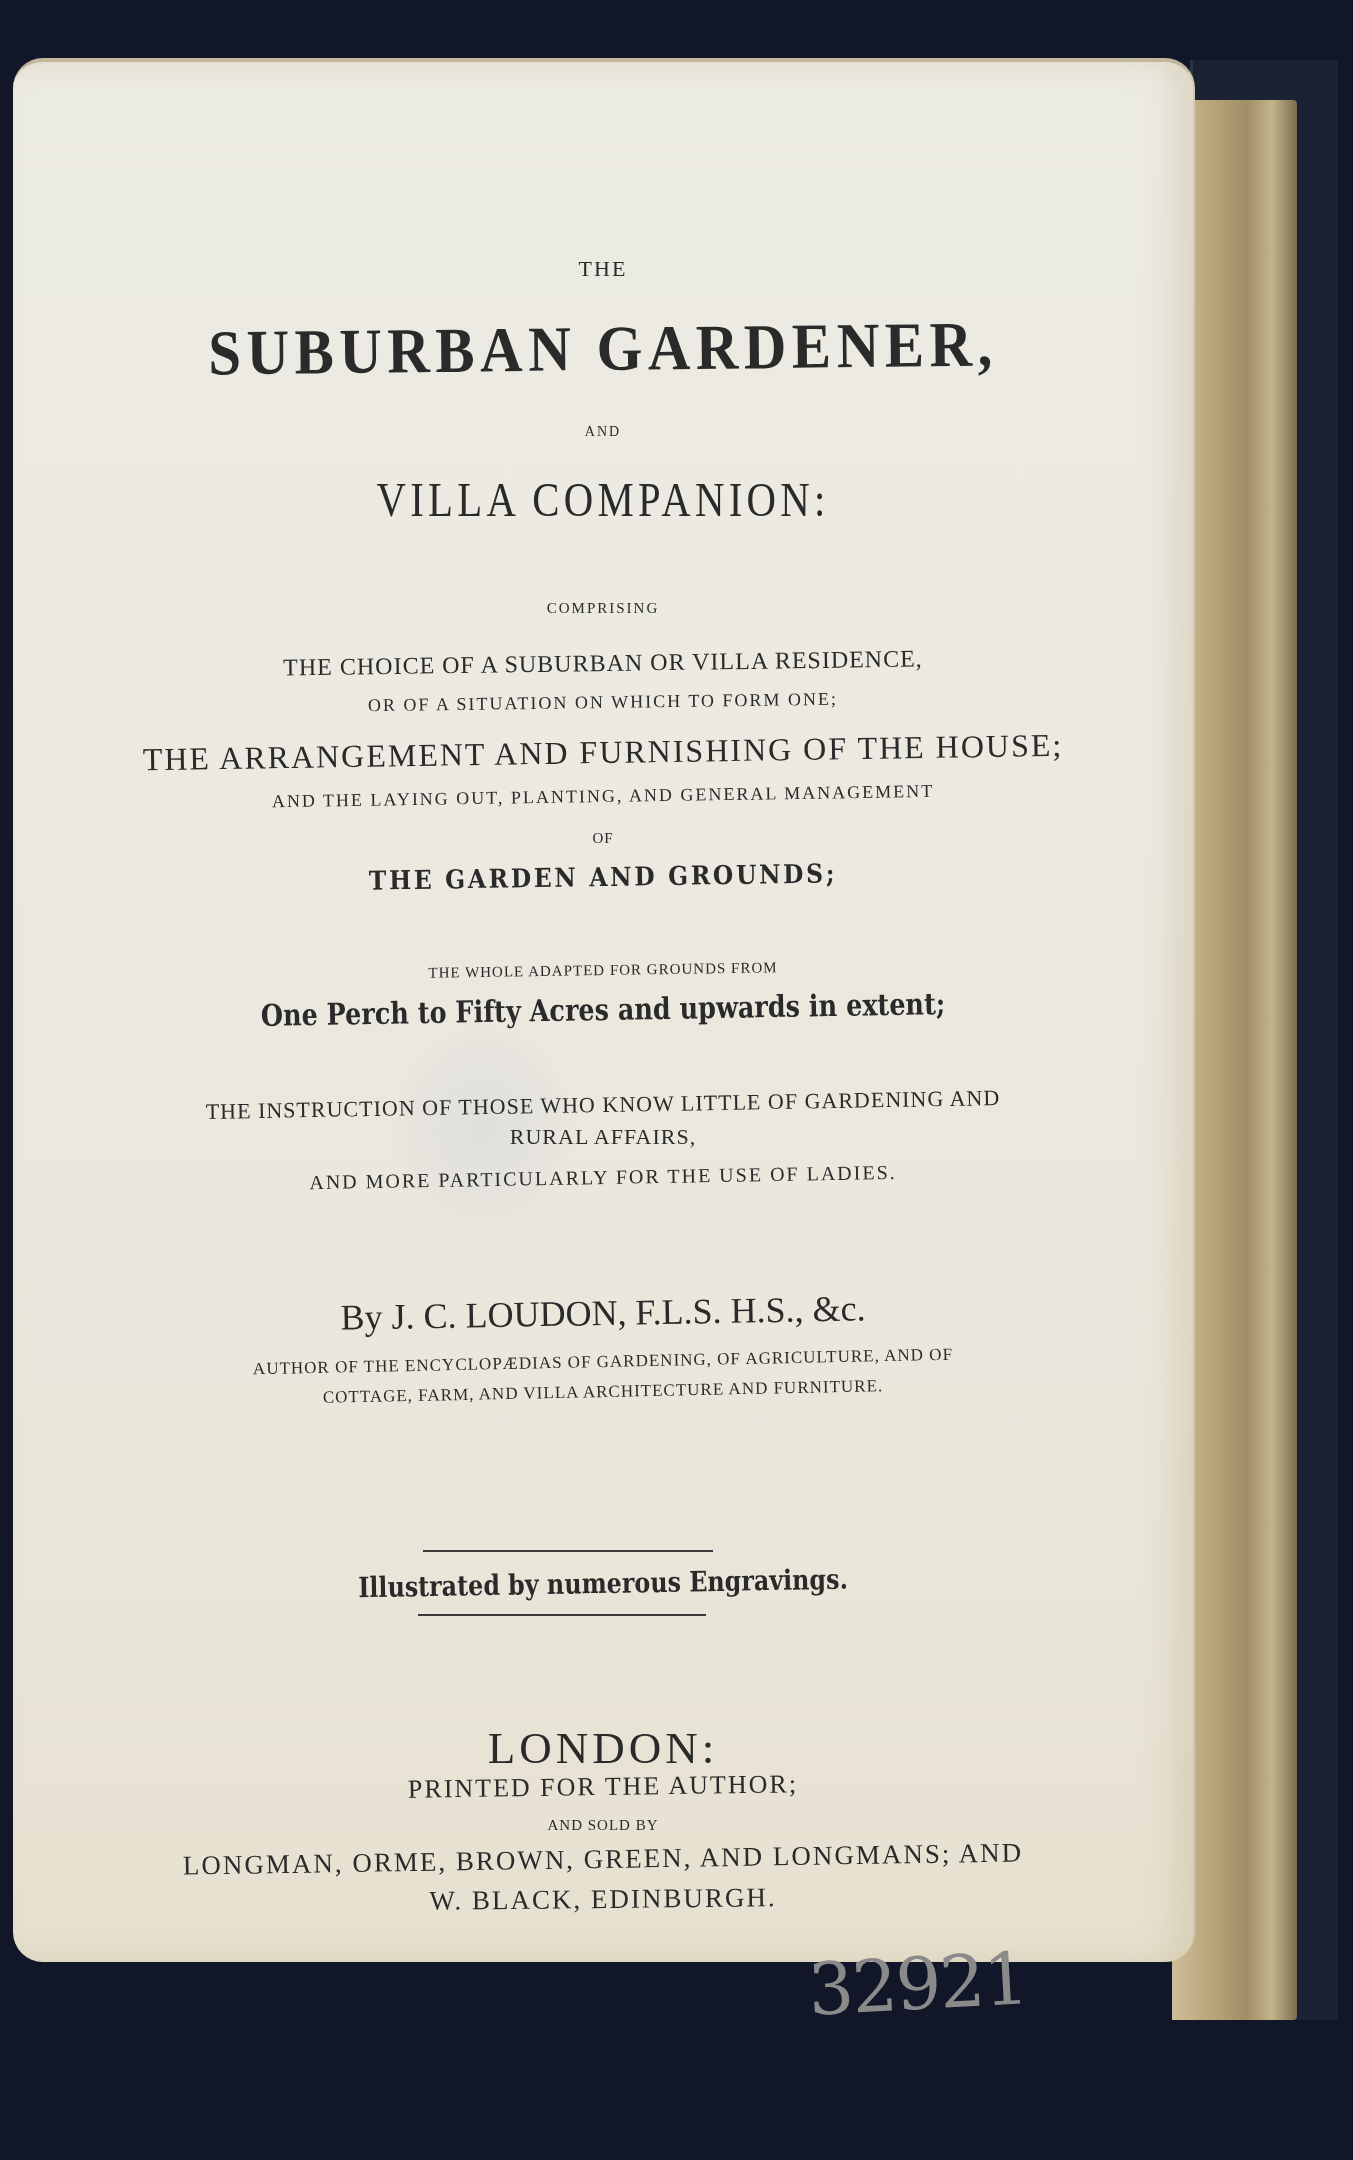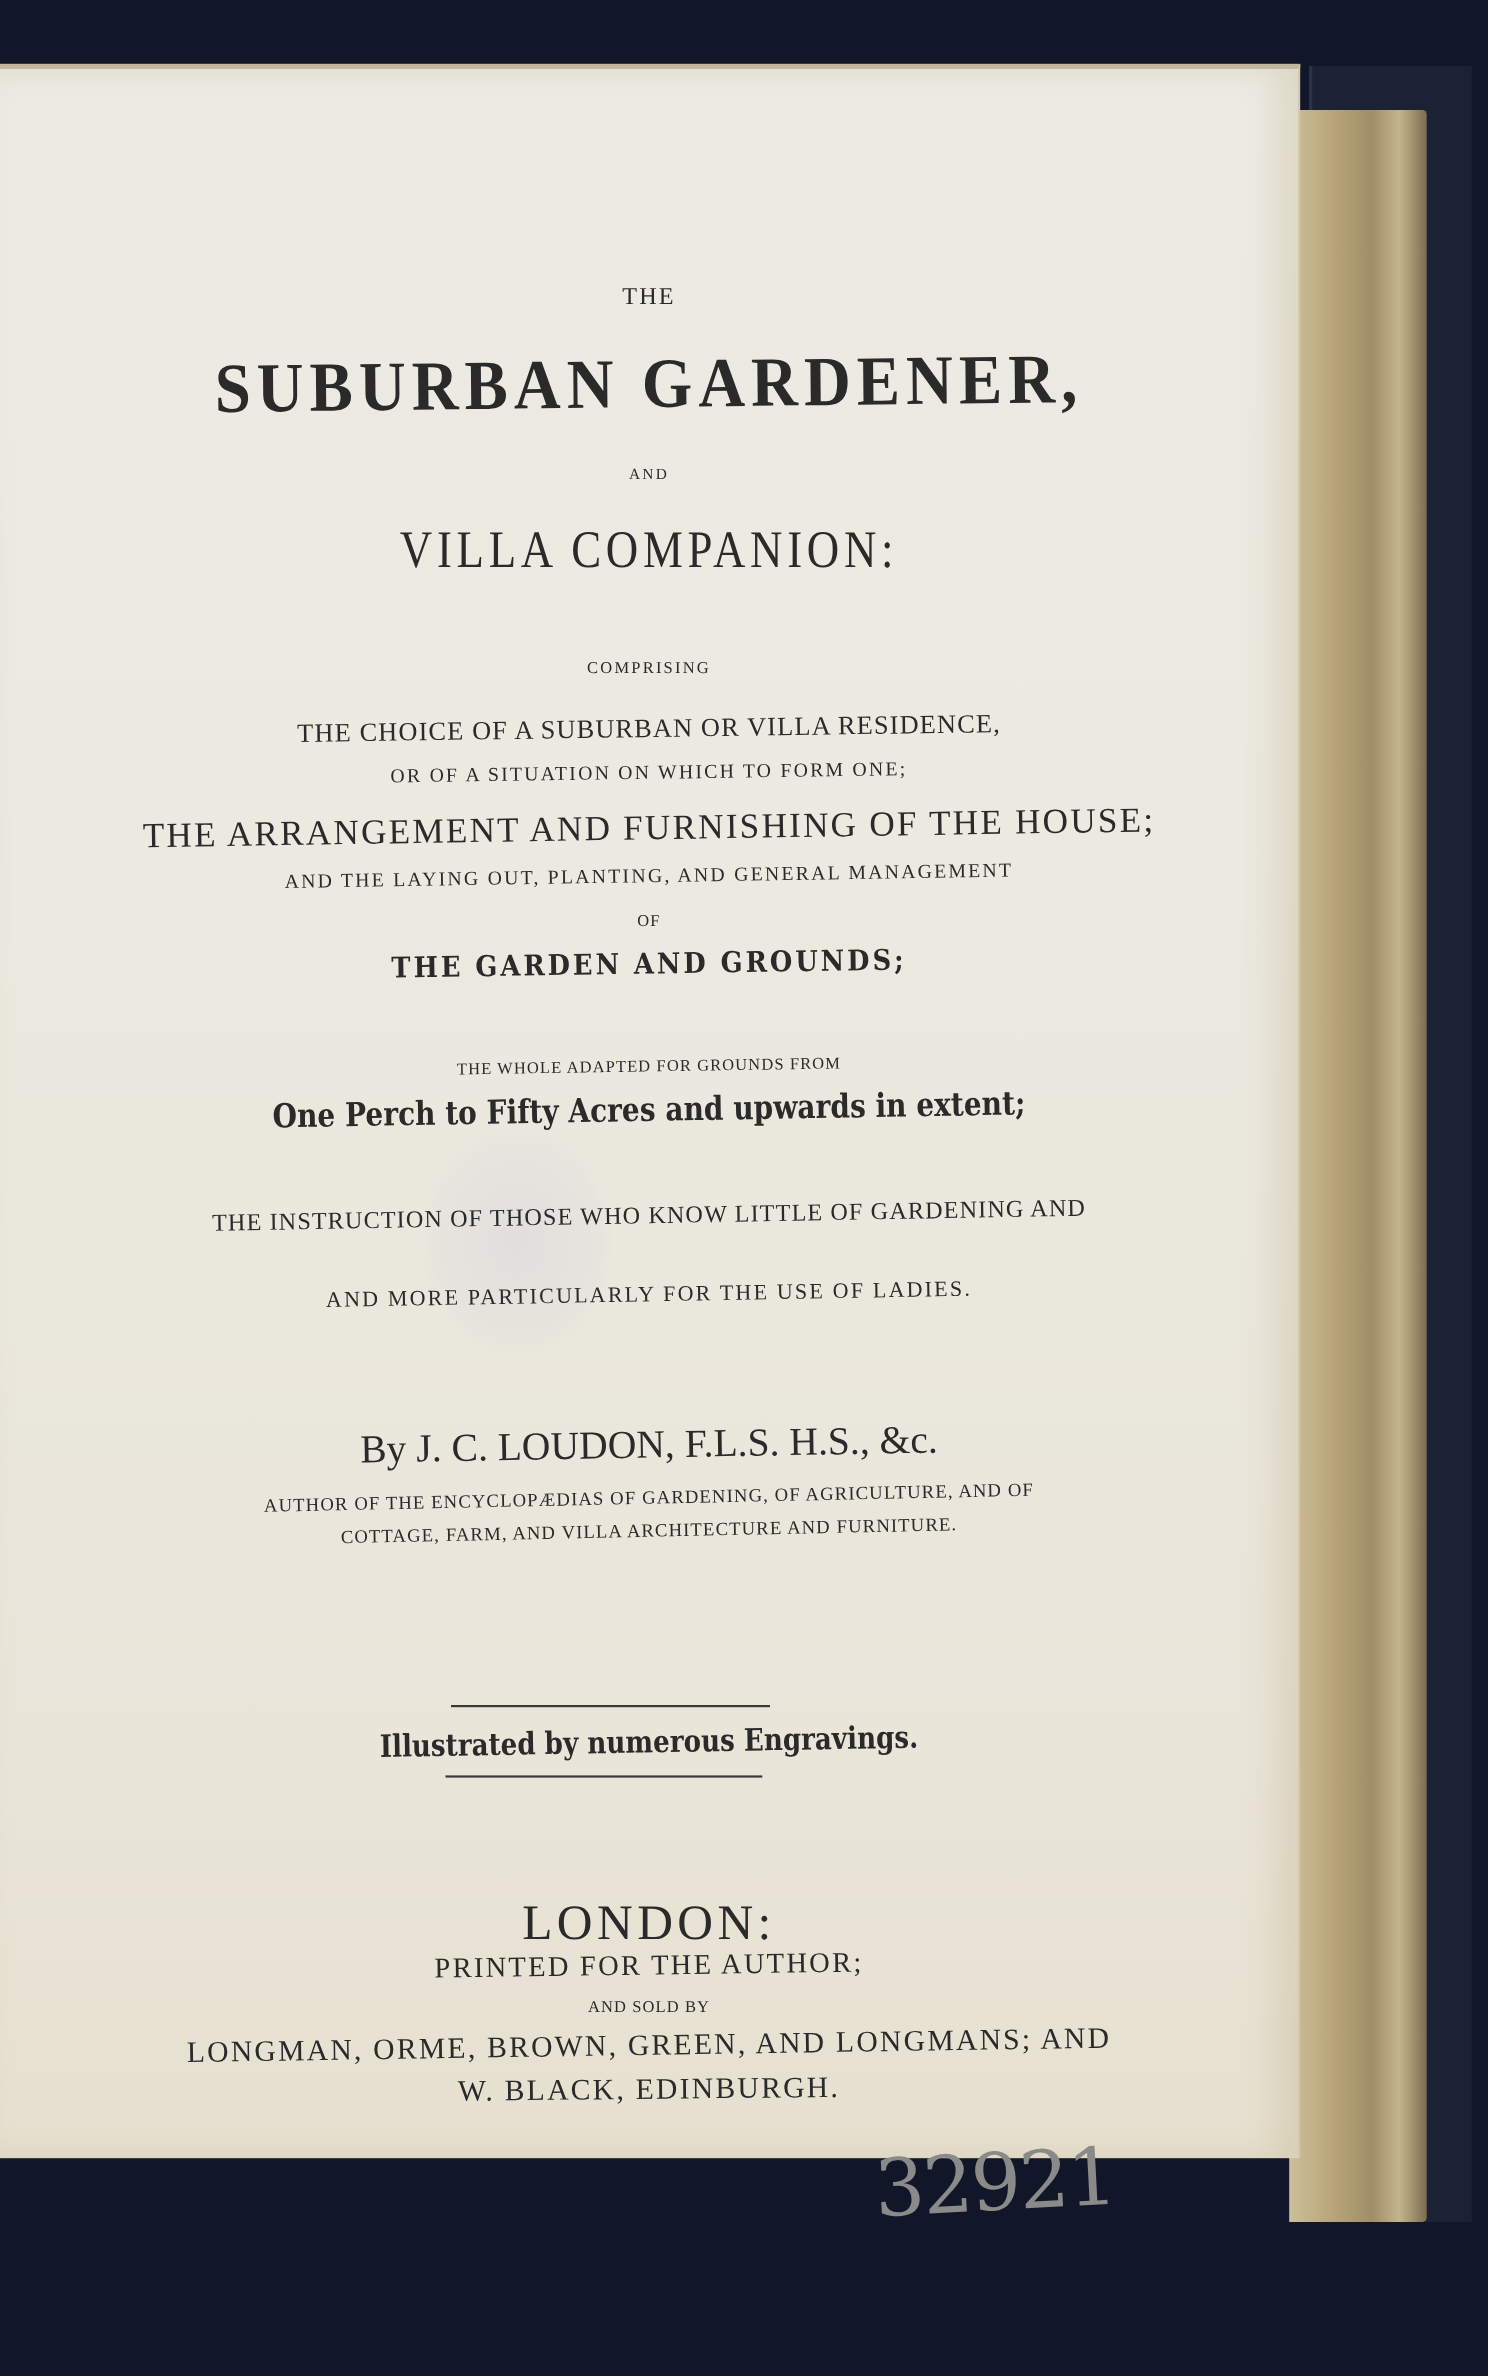--- a/index.html
+++ b/index.html
@@ -1,21 +1,21 @@
 <!DOCTYPE html>
 <html><head>
 <meta charset="utf-8">
 <style>
   html, body { margin:0; padding:0; }
   body { width:1353px; height:2160px; background:#121629; position:relative; overflow:hidden; font-family:"Liberation Serif", serif; }
   .cover-right { position:absolute; left:1190px; top:60px; width:145px; height:1960px; background:#1a2233; border-left:3px solid #2a3345; }
   .fore-edge { position:absolute; left:1172px; top:100px; width:125px; height:1920px;
     background:linear-gradient(90deg,#cdbf9a 0%,#b9a67c 30%,#a08e66 60%,#c4b48c 80%,#7d6d4f 100%); border-radius:0 4px 4px 0; }
-  .page { position:absolute; left:0; top:58px; width:1180px; height:1900px; background:linear-gradient(180deg,#ecebe3 0%,#ebe9e0 40%,#e9e5d9 80%,#e6e0cf 100%);
-    border-top:4px solid #c2b79c; border-right:2px solid #d2c8ad; box-shadow: inset -20px 0 30px rgba(180,160,110,0.25); }
+  .page { position:absolute; left:13px; top:58px; width:1180px; height:1900px; background:linear-gradient(180deg,#ecebe3 0%,#ebe9e0 40%,#e9e5d9 80%,#e6e0cf 100%);
+    border-top:4px solid #c2b79c; border-right:2px solid #d2c8ad; box-shadow: inset -20px 0 30px rgba(180,160,110,0.25); border-radius: 30px; }
   .ln { position:absolute; left:0; width:1180px; text-align:center; color:#2a2a2a; white-space:nowrap; }
   .t-the { top:194px; font-size:22px; letter-spacing:2px; }
   .t-title { top:250px; font-size:64px; font-weight:bold; letter-spacing:6px; transform:scaleX(0.92) rotate(-0.6deg); }
   .t-and { top:362px; font-size:14px; letter-spacing:2px; }
   .t-villa { top:410px; font-size:48px; letter-spacing:5px; transform:scaleX(0.85); }
   .t-comp { top:538px; font-size:15px; letter-spacing:2px; }
   .t-choice { top:588px; font-size:24px; letter-spacing:1px; transform:rotate(-0.8deg); }
   .t-sit { top:630px; font-size:18px; letter-spacing:2px; transform:rotate(-0.8deg); }
   .t-arr { top:672px; font-size:32px; letter-spacing:2px; transform:rotate(-0.9deg); }
   .t-lay { top:724px; font-size:18px; letter-spacing:2px; transform:rotate(-0.9deg); }
@@ -61,20 +61,21 @@
   <div class="ln t-choice">THE CHOICE OF A SUBURBAN OR VILLA RESIDENCE,</div>
   <div class="ln t-sit">OR OF A SITUATION ON WHICH TO FORM ONE;</div>
   <div class="ln t-arr">THE ARRANGEMENT AND FURNISHING OF THE HOUSE;</div>
   <div class="ln t-lay">AND THE LAYING OUT, PLANTING, AND GENERAL MANAGEMENT</div>
   <div class="ln t-of">OF</div>
   <div class="ln t-garden">THE GARDEN AND GROUNDS;</div>
 
   <div class="ln t-whole">THE WHOLE ADAPTED FOR GROUNDS FROM</div>
   <div class="ln t-perch">One Perch to Fifty Acres and upwards in extent;</div>
   <div class="ln t-instr">THE INSTRUCTION OF THOSE WHO KNOW LITTLE OF GARDENING AND</div>
+  <div class="ln t-rural">RURAL AFFAIRS,</div>
   <div class="ln t-more">AND MORE PARTICULARLY FOR THE USE OF LADIES.</div>
 
   <div class="ln t-by">By J. C. LOUDON, F.L.S. H.S., &amp;c.</div>
   <div class="ln t-author">AUTHOR OF THE ENCYCLOPÆDIAS OF GARDENING, OF AGRICULTURE, AND OF</div>
   <div class="ln t-cottage">COTTAGE, FARM, AND VILLA ARCHITECTURE AND FURNITURE.</div>
 
   <div class="rule rule-top"></div>
   <div class="ln t-illus">Illustrated by numerous Engravings.</div>
   <div class="rule rule-bot"></div>
 

